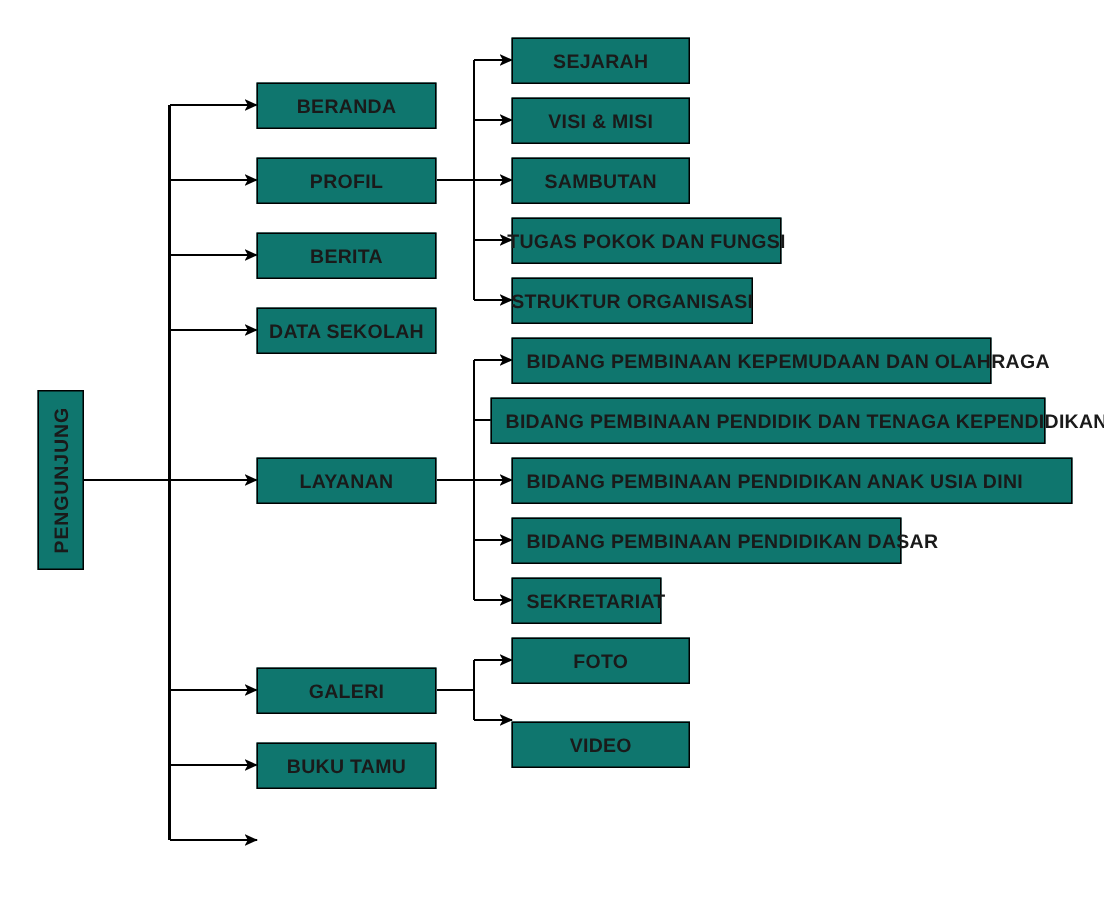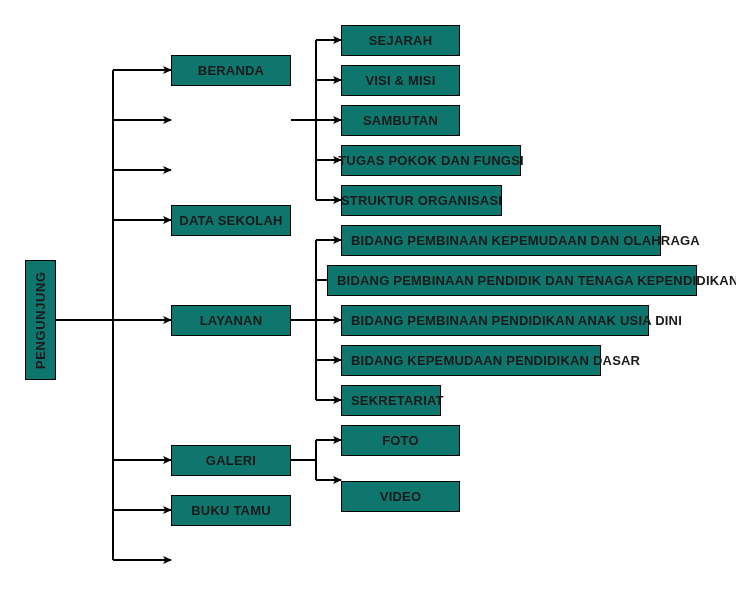--- a/index.html
+++ b/index.html
@@ -97,31 +97,33 @@
       <path d="M291,460 L316,460"></path>
       <path d="M316,440 L316,480"></path>
       <path d="M316,440 L341,440" marker-end="url(#arrow)"></path>
       <path d="M316,480 L341,480" marker-end="url(#arrow)"></path>
     </g>
   </svg>
 
   <div class="node root" style="left: 25px; top: 260px; width: 31px; height: 120px;">PENGUNJUNG</div>
 
   <div class="node" style="left: 171px; top: 55px; width: 120px; height: 31px;">BERANDA</div>
+  <div class="node" style="left: 171px; top: 105px; width: 120px; height: 31px;">PROFIL</div>
+  <div class="node" style="left: 171px; top: 155px; width: 120px; height: 31px;">BERITA</div>
   <div class="node" style="left: 171px; top: 205px; width: 120px; height: 31px;">DATA SEKOLAH</div>
   <div class="node" style="left: 171px; top: 305px; width: 120px; height: 31px;">LAYANAN</div>
   <div class="node" style="left: 171px; top: 445px; width: 120px; height: 31px;">GALERI</div>
   <div class="node" style="left: 171px; top: 495px; width: 120px; height: 31px;">BUKU TAMU</div>
 
   <div class="node" style="left: 341px; top: 25px; width: 119px; height: 31px;">SEJARAH</div>
   <div class="node" style="left: 341px; top: 65px; width: 119px; height: 31px;">VISI &amp; MISI</div>
   <div class="node" style="left: 341px; top: 105px; width: 119px; height: 31px;">SAMBUTAN</div>
   <div class="node" style="left: 341px; top: 145px; width: 180px; height: 31px;">TUGAS POKOK DAN FUNGSI</div>
   <div class="node" style="left: 341px; top: 185px; width: 161px; height: 31px;">STRUKTUR ORGANISASI</div>
   <div class="node align-left" style="left: 341px; top: 225px; width: 320px; height: 31px;">BIDANG PEMBINAAN KEPEMUDAAN DAN OLAHRAGA</div>
   <div class="node align-left" style="left: 327px; top: 265px; width: 370px; height: 31px;">BIDANG PEMBINAAN PENDIDIK DAN TENAGA KEPENDIDIKAN</div>
-  <div class="node align-left" style="left: 341px; top: 305px; width: 308px; height: 31px;">BIDANG PEMBINAAN PENDIDIKAN ANAK USIA DINI</div>
-  <div class="node align-left" style="left: 341px; top: 345px; width: 260px; height: 31px;">BIDANG KEPEMUDAAN PENDIDIKAN DASAR</div>
+  <div class="node align-left" style="left: 341px; top: 305px; width: 374px; height: 31px;">BIDANG PEMBINAAN PENDIDIKAN ANAK USIA DINI</div>
+  <div class="node align-left" style="left: 341px; top: 345px; width: 260px; height: 31px;">BIDANG PEMBINAAN PENDIDIKAN DASAR</div>
   <div class="node align-left" style="left: 341px; top: 385px; width: 100px; height: 31px;">SEKRETARIAT</div>
   <div class="node" style="left: 341px; top: 425px; width: 119px; height: 31px;">FOTO</div>
   <div class="node" style="left: 341px; top: 465px; width: 119px; height: 31px; margin-top: 16px;">VIDEO</div>
 
 </div>
 
 </body></html>

